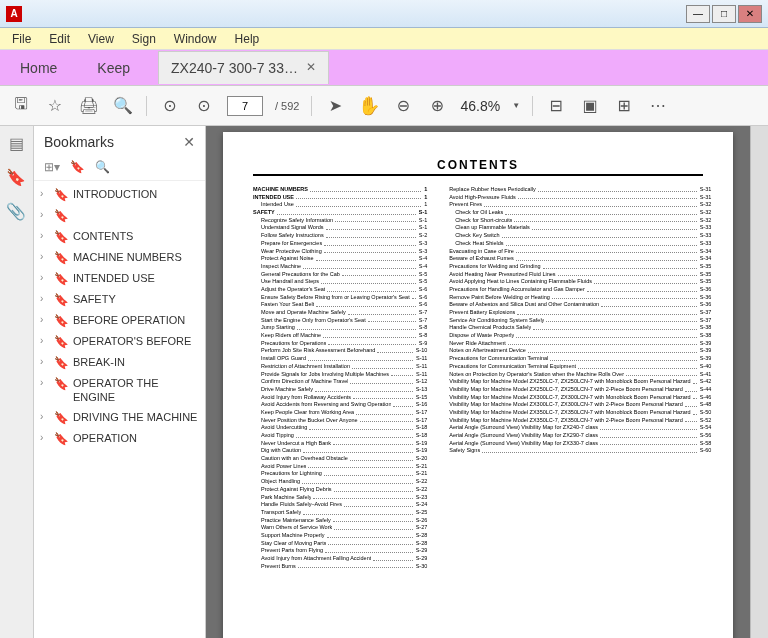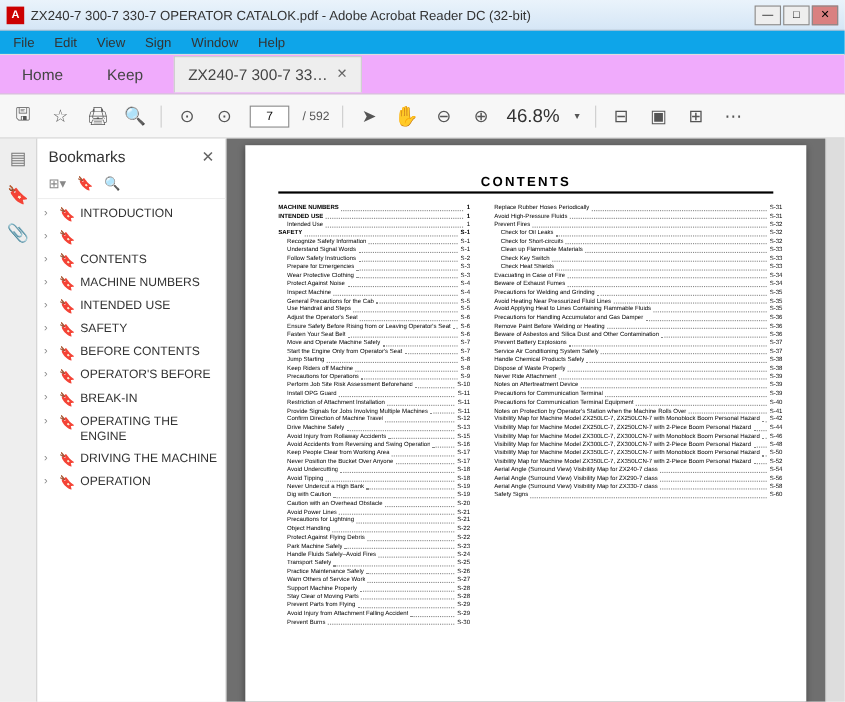--- a/index.html
+++ b/index.html
@@ -3,33 +3,33 @@
 <meta charset="utf-8">
 <style>
 *{margin:0;padding:0;box-sizing:border-box;font-family:"Segoe UI",Arial,sans-serif}
 body{width:768px;height:638px;overflow:hidden;background:#f0f0f0;font-size:12px}
 .titlebar{height:28px;background:linear-gradient(#eaf3fb,#d5e6f6);border-bottom:1px solid #a0b8d0;display:flex;align-items:center;padding:0 6px}
 .titlebar .appicon{width:16px;height:16px;background:#c00;margin-right:6px;display:flex;align-items:center;justify-content:center;color:#fff;font-size:10px;font-weight:bold}
 .titlebar .title{font-size:12px;color:#333}
 .titlebar .winbtns{margin-left:auto;display:flex;gap:2px}
 .titlebar .winbtn{width:24px;height:18px;border:1px solid #888;background:#eee;font-size:10px;text-align:center;line-height:16px}
 .titlebar .winbtn.close{background:#d98080}
-.menubar{height:22px;background:#0ea5e9;border-bottom:1px solid #ddd;display:flex;align-items:center;padding:0 4px;gap:2px}
+.menubar{height:22px;background:#fef9c3;border-bottom:1px solid #ddd;display:flex;align-items:center;padding:0 4px;gap:2px}
 .menubar .menuitem{padding:2px 8px;font-size:12px;color:#333}
 .tabbar{height:36px;background:#f0abfc;border-bottom:1px solid #ccc;display:flex;align-items:center;padding:0 8px;gap:16px}
 .tabbar .tab{padding:8px 12px;font-size:14px;color:#444}
 .tabbar .tab.doc{background:#eee;border-top:1px solid #ccc;border-left:1px solid #ccc;border-right:1px solid #ccc;display:flex;gap:8px}
 .tabbar .tabclose{font-size:12px;color:#666}
 .toolbar{height:40px;background:#f7f7f7;border-bottom:1px solid #ccc;display:flex;align-items:center;padding:0 10px;gap:12px}
 .toolbar .sep{width:1px;height:20px;background:#ccc}
 .toolbar .tbtn{width:22px;height:22px;display:flex;align-items:center;justify-content:center;color:#555;font-size:16px}
 .toolbar .pagebox{width:36px;height:20px;border:1px solid #888;text-align:center;font-size:11px;line-height:18px;background:#fff}
 .toolbar .pgtotal{font-size:11px;color:#555}
 .toolbar .hand{color:#1b8cd4;font-size:18px}
-.toolbar .zoom{font-size:17px;color:#333}
+.toolbar .zoom{font-size:14px;color:#333}
 .main{display:flex;height:512px}
 .leftrail{width:34px;background:#eee;border-right:1px solid #ccc;display:flex;flex-direction:column;align-items:center;padding-top:8px;gap:14px}
 .leftrail .ricon{width:20px;height:20px;font-size:16px;color:#777;text-align:center}
 .leftrail .ricon.active{color:#1b8cd4}
 .bookmarks{width:172px;background:#fff;border-right:1px solid #ccc;display:flex;flex-direction:column}
 .bmheader{display:flex;align-items:center;padding:8px 10px;font-size:14px;color:#333}
 .bmheader .bmclose{margin-left:auto;font-size:14px;color:#666}
 .bmtools{display:flex;gap:10px;padding:2px 10px 6px;color:#888;font-size:12px;border-bottom:1px solid #eee}
 .bmlist{overflow-y:auto;flex:1;padding:4px 2px}
 .bmitem{display:flex;align-items:flex-start;gap:4px;padding:3px 4px;font-size:11px;color:#333;line-height:1.25}
@@ -49,21 +49,20 @@
 .entry.h1 .pg{font-weight:bold}
 .entry.sub{padding-left:8px}
 .entry.sub2{padding-left:14px}
 .rightrail{width:18px;background:#ddd;border-left:1px solid #bbb}
 </style>
 </head>
 <body>
 
 <div class="titlebar">
   <div class="appicon">A</div>
-  <div class="title">ZX240-7 300-7 330-7 OPERATOR CATALOK.pdf - Adobe Acrobat Reader DC (32-bit)</div>
   <div class="winbtns">
     <div class="winbtn">—</div>
     <div class="winbtn">□</div>
     <div class="winbtn close">✕</div>
   </div>
 </div>
 
 <div class="menubar">
   <div class="menuitem">File</div>
   <div class="menuitem">Edit</div>
@@ -149,36 +148,36 @@
           <span class="bmlabel">INTENDED USE</span>
         </div>
         <div class="bmitem">
           <span class="chev">›</span>
           <span class="bmicon">🔖</span>
           <span class="bmlabel">SAFETY</span>
         </div>
         <div class="bmitem">
           <span class="chev">›</span>
           <span class="bmicon">🔖</span>
-          <span class="bmlabel">BEFORE CONTENTS</span>
+          <span class="bmlabel">BEFORE OPERATION</span>
         </div>
         <div class="bmitem">
           <span class="chev">›</span>
           <span class="bmicon">🔖</span>
           <span class="bmlabel">OPERATOR'S BEFORE</span>
         </div>
         <div class="bmitem">
           <span class="chev">›</span>
           <span class="bmicon">🔖</span>
           <span class="bmlabel">BREAK-IN</span>
         </div>
         <div class="bmitem">
           <span class="chev">›</span>
           <span class="bmicon">🔖</span>
-          <span class="bmlabel">OPERATING THE ENGINE</span>
+          <span class="bmlabel">OPERATOR THE ENGINE</span>
         </div>
         <div class="bmitem">
           <span class="chev">›</span>
           <span class="bmicon">🔖</span>
           <span class="bmlabel">DRIVING THE MACHINE</span>
         </div>
         <div class="bmitem">
           <span class="chev">›</span>
           <span class="bmicon">🔖</span>
           <span class="bmlabel">OPERATION</span>

